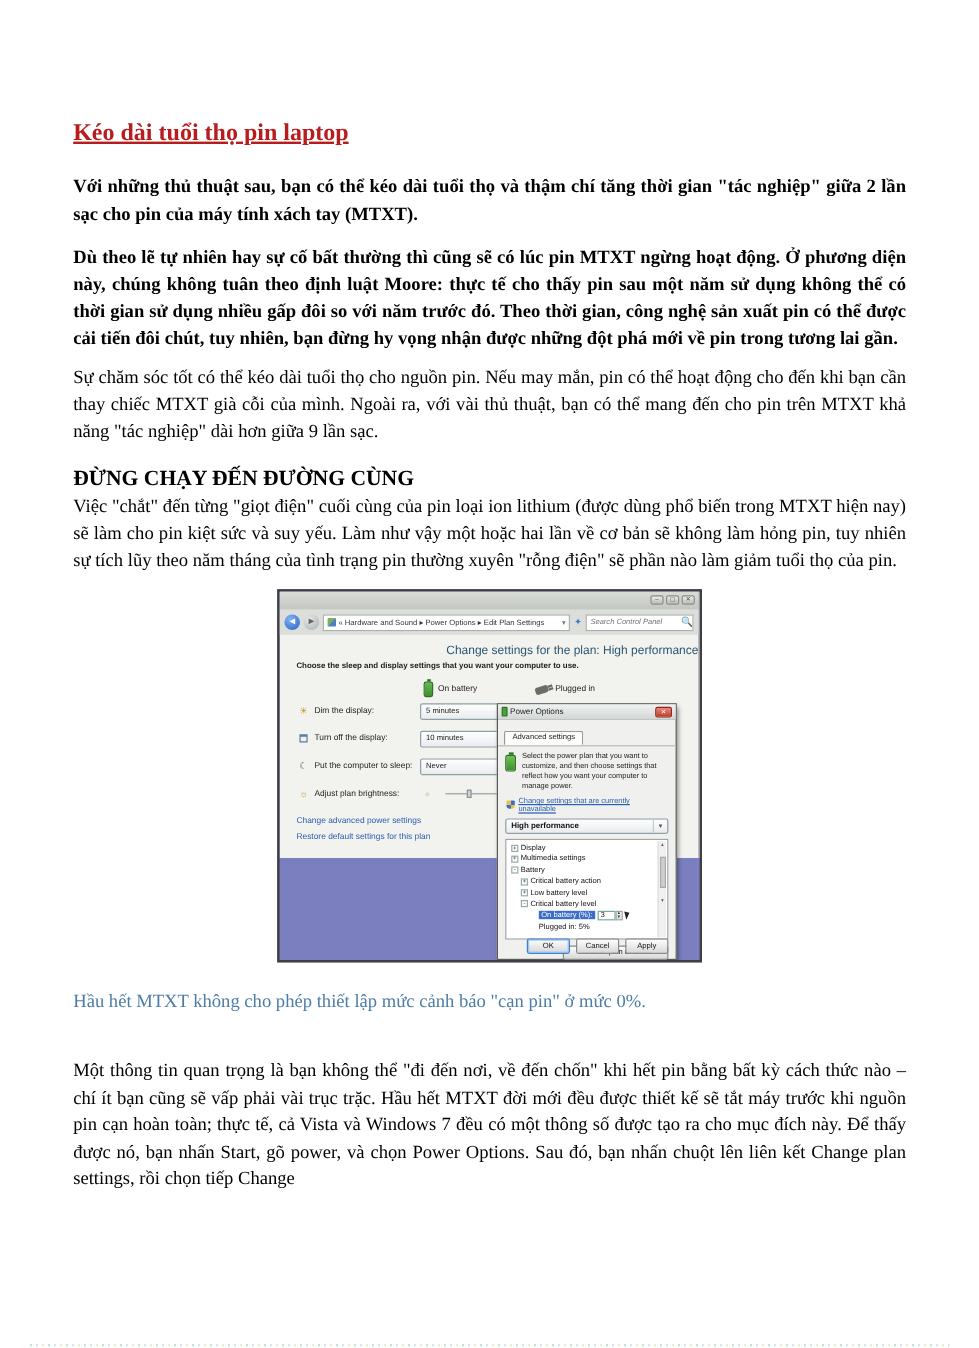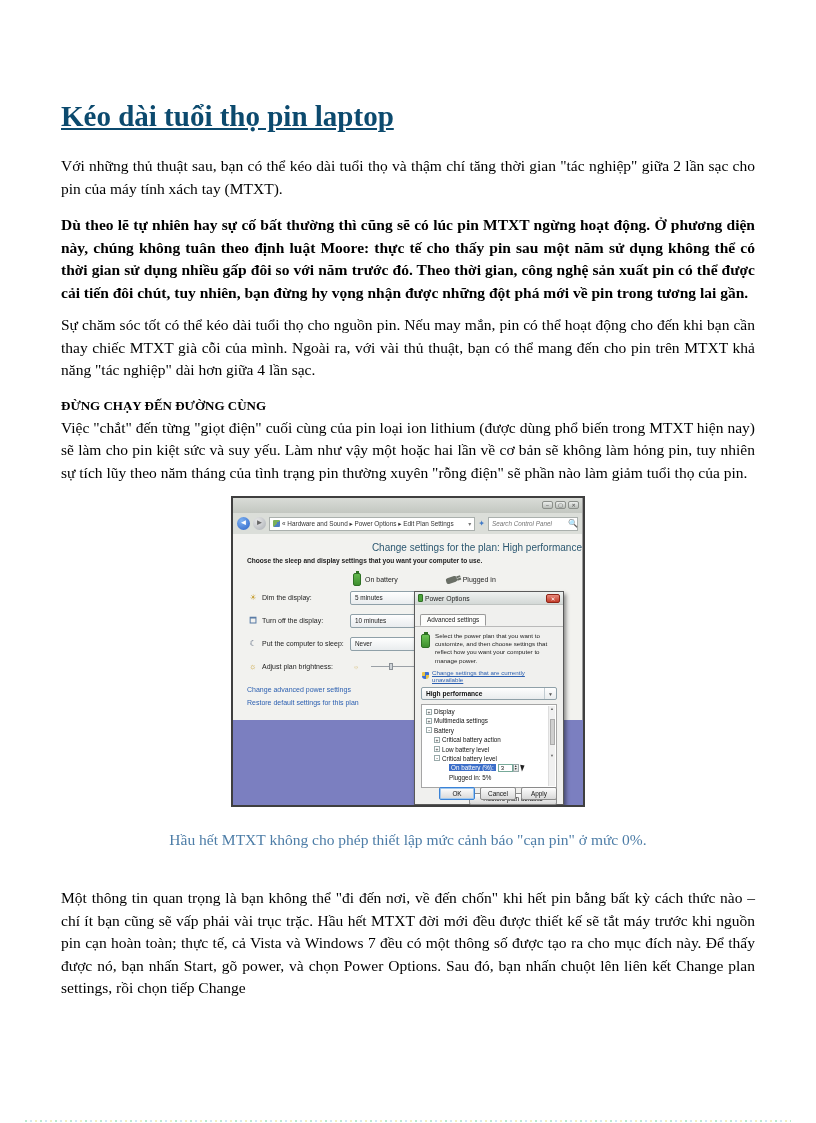--- a/index.html
+++ b/index.html
@@ -1,29 +1,29 @@
 <!DOCTYPE html>
 <html><head>
 <meta charset="utf-8">
 <style>
   * { margin:0; padding:0; box-sizing:border-box; }
   html,body { background:#fff; }
   body { width:816px; height:1123px; position:relative; font-family:"Liberation Serif", serif; color:#000; overflow:hidden; }
 
   .content { position:absolute; left:61px; right:61px; top:0; }
 
-  .doc-title { margin-top:100px; font-size:29px; font-weight:bold; color:#0c4a6e; text-decoration:underline; }
+  .doc-title { margin-top:100px; font-size:20px; font-weight:bold; color:#b91c1c; text-decoration:underline; }
   .para { font-size:15.5px; line-height:22.5px; text-align:justify; }
-  .intro { margin-top:22px; font-weight:normal; }
+  .intro { margin-top:22px; font-weight:bold; }
   .p1 { margin-top:14px;font-weight:bold; }
   .p2 { margin-top:10px; }
-  .sec-head { margin-top:16px; font-size:13px; font-weight:bold; }
+  .sec-head { margin-top:16px; font-size:18px; font-weight:bold; }
   .p3 { margin-top:3px; }
   .p4 { margin-top:38px;font-family:Liberation Serif, serif; }
-  .caption { margin-top:24px; text-align:center; color:#4d7da7; font-size:15.5px; }
+  .caption { margin-top:24px; text-align:left; color:#4d7da7; font-size:15.5px; }
 
   
   .figure { margin:12px auto 0; width:354px; }
   .shot { position:relative; width:354px; height:311px; background:#7b7fc0; border:2px solid #3f3f3f;
           font-family:"Liberation Sans", sans-serif; overflow:hidden; }
 
   .cp-window { position:absolute; left:0; top:0; width:350px; height:222px; background:#f2f2ef; border-right:1px solid #9a9a9a; }
   .cp-titlebar { height:15px; background:linear-gradient(#d9dcd7,#c3c7c1); position:relative; }
   .win-btns { position:absolute; right:3px; top:3px; display:flex; gap:2px; }
   .win-btn { width:11px; height:8px; background:linear-gradient(#eceeec,#b9bdb8); border:1px solid #8b8f8a; border-radius:2px;
@@ -124,21 +124,21 @@
 </style>
 </head>
 <body>
 
 <div class="content">
 
   <h1 class="doc-title">Kéo dài tuổi thọ pin laptop</h1>
 
   <p class="para intro">Với những thủ thuật sau, bạn có thể kéo dài tuổi thọ và thậm chí tăng thời gian "tác nghiệp" giữa 2 lần sạc cho pin của máy tính xách tay (MTXT).</p>
   <p class="para p1">Dù theo lẽ tự nhiên hay sự cố bất thường thì cũng sẽ có lúc pin MTXT ngừng hoạt động. Ở phương diện này, chúng không tuân theo định luật Moore: thực tế cho thấy pin sau một năm sử dụng không thể có thời gian sử dụng nhiều gấp đôi so với năm trước đó. Theo thời gian, công nghệ sản xuất pin có thể được cải tiến đôi chút, tuy nhiên, bạn đừng hy vọng nhận được những đột phá mới về pin trong tương lai gần.</p>
-  <p class="para p2">Sự chăm sóc tốt có thể kéo dài tuổi thọ cho nguồn pin. Nếu may mắn, pin có thể hoạt động cho đến khi bạn cần thay chiếc MTXT già cỗi của mình. Ngoài ra, với vài thủ thuật, bạn có thể mang đến cho pin trên MTXT khả năng "tác nghiệp" dài hơn giữa 4 lần sạc.</p>
+  <p class="para p2">Sự chăm sóc tốt có thể kéo dài tuổi thọ cho nguồn pin. Nếu may mắn, pin có thể hoạt động cho đến khi bạn cần thay chiếc MTXT già cỗi của mình. Ngoài ra, với vài thủ thuật, bạn có thể mang đến cho pin trên MTXT khả năng "tác nghiệp" dài hơn giữa 9 lần sạc.</p>
 
   <h3 class="sec-head">ĐỪNG CHẠY ĐẾN ĐƯỜNG CÙNG</h3>
   <p class="para p3">Việc "chắt" đến từng "giọt điện" cuối cùng của pin loại ion lithium (được dùng phổ biến trong MTXT hiện nay) sẽ làm cho pin kiệt sức và suy yếu. Làm như vậy một hoặc hai lần về cơ bản sẽ không làm hỏng pin, tuy nhiên sự tích lũy theo năm tháng của tình trạng pin thường xuyên "rỗng điện" sẽ phần nào làm giảm tuổi thọ của pin.</p>
 
   <div class="figure">
     <div class="shot">
 
       <div class="cp-window">
         <div class="cp-titlebar">
           <div class="win-btns">

